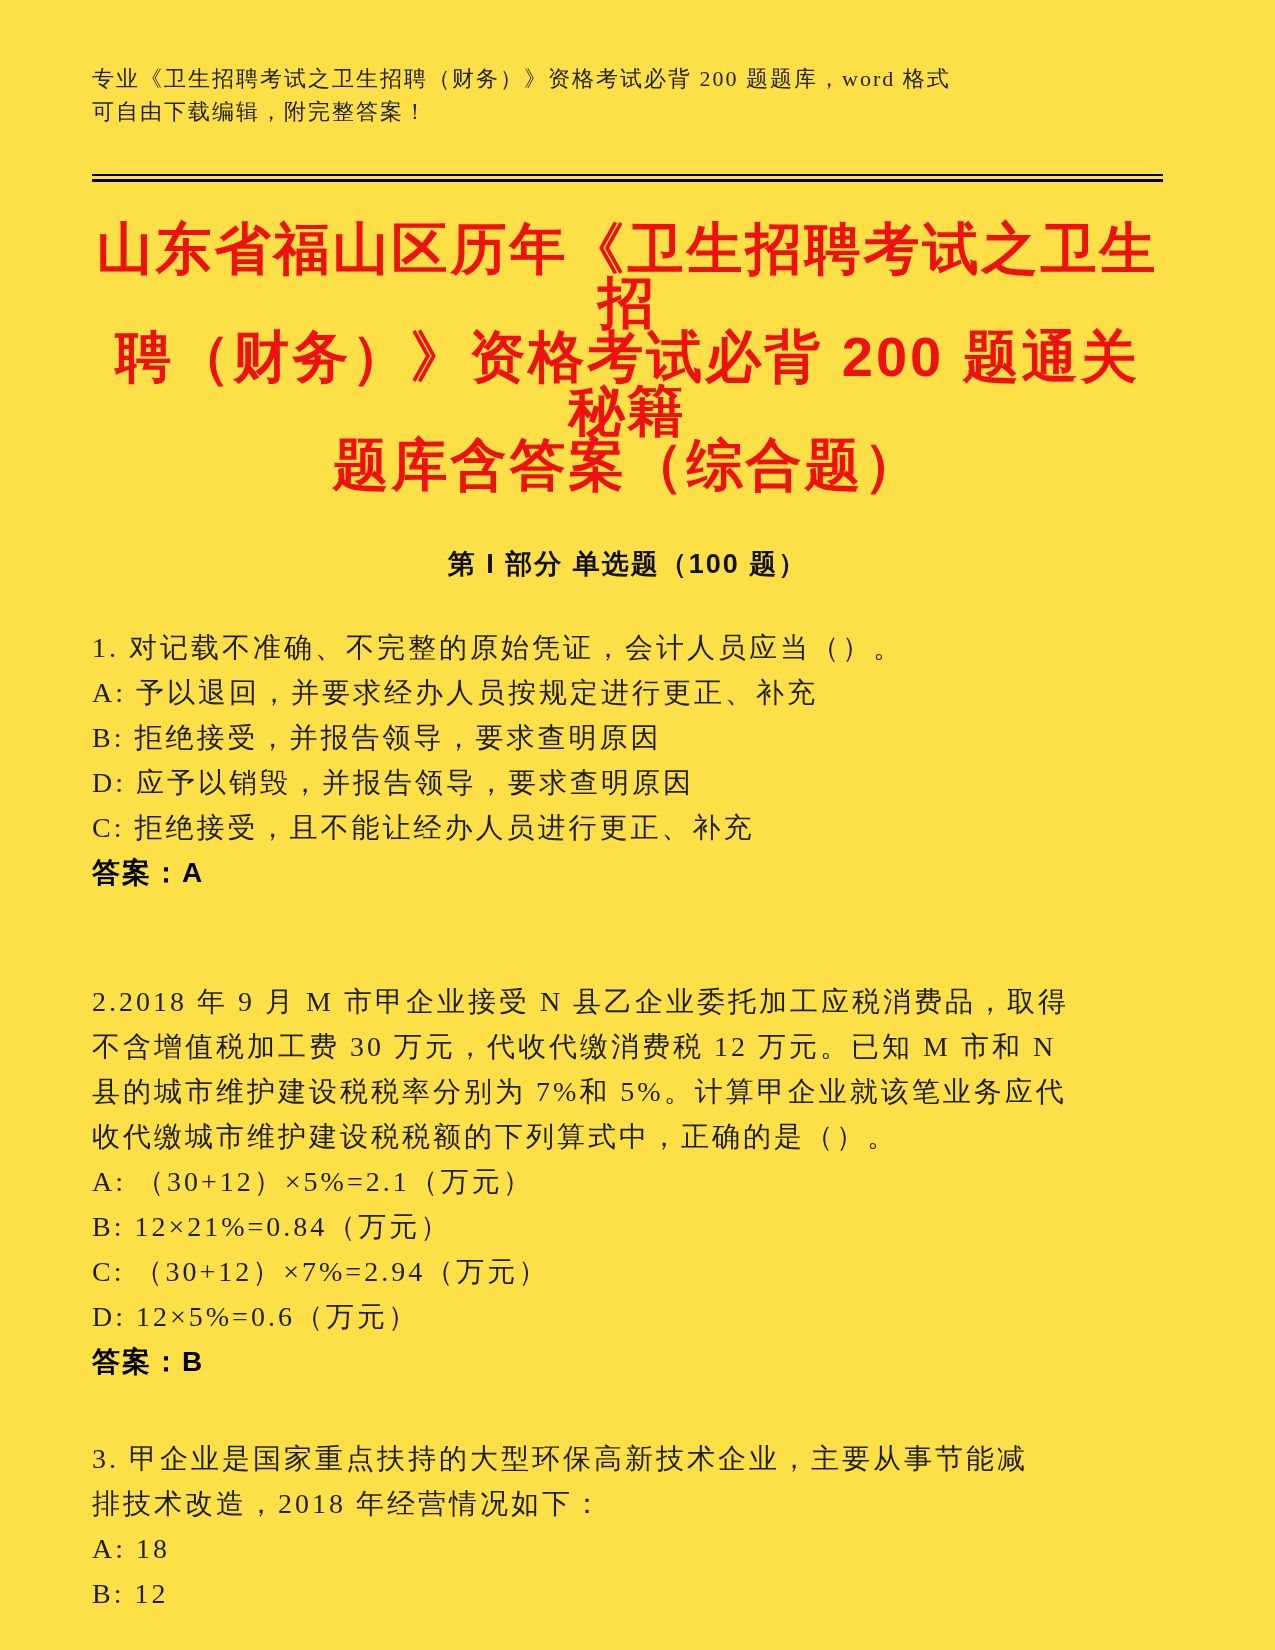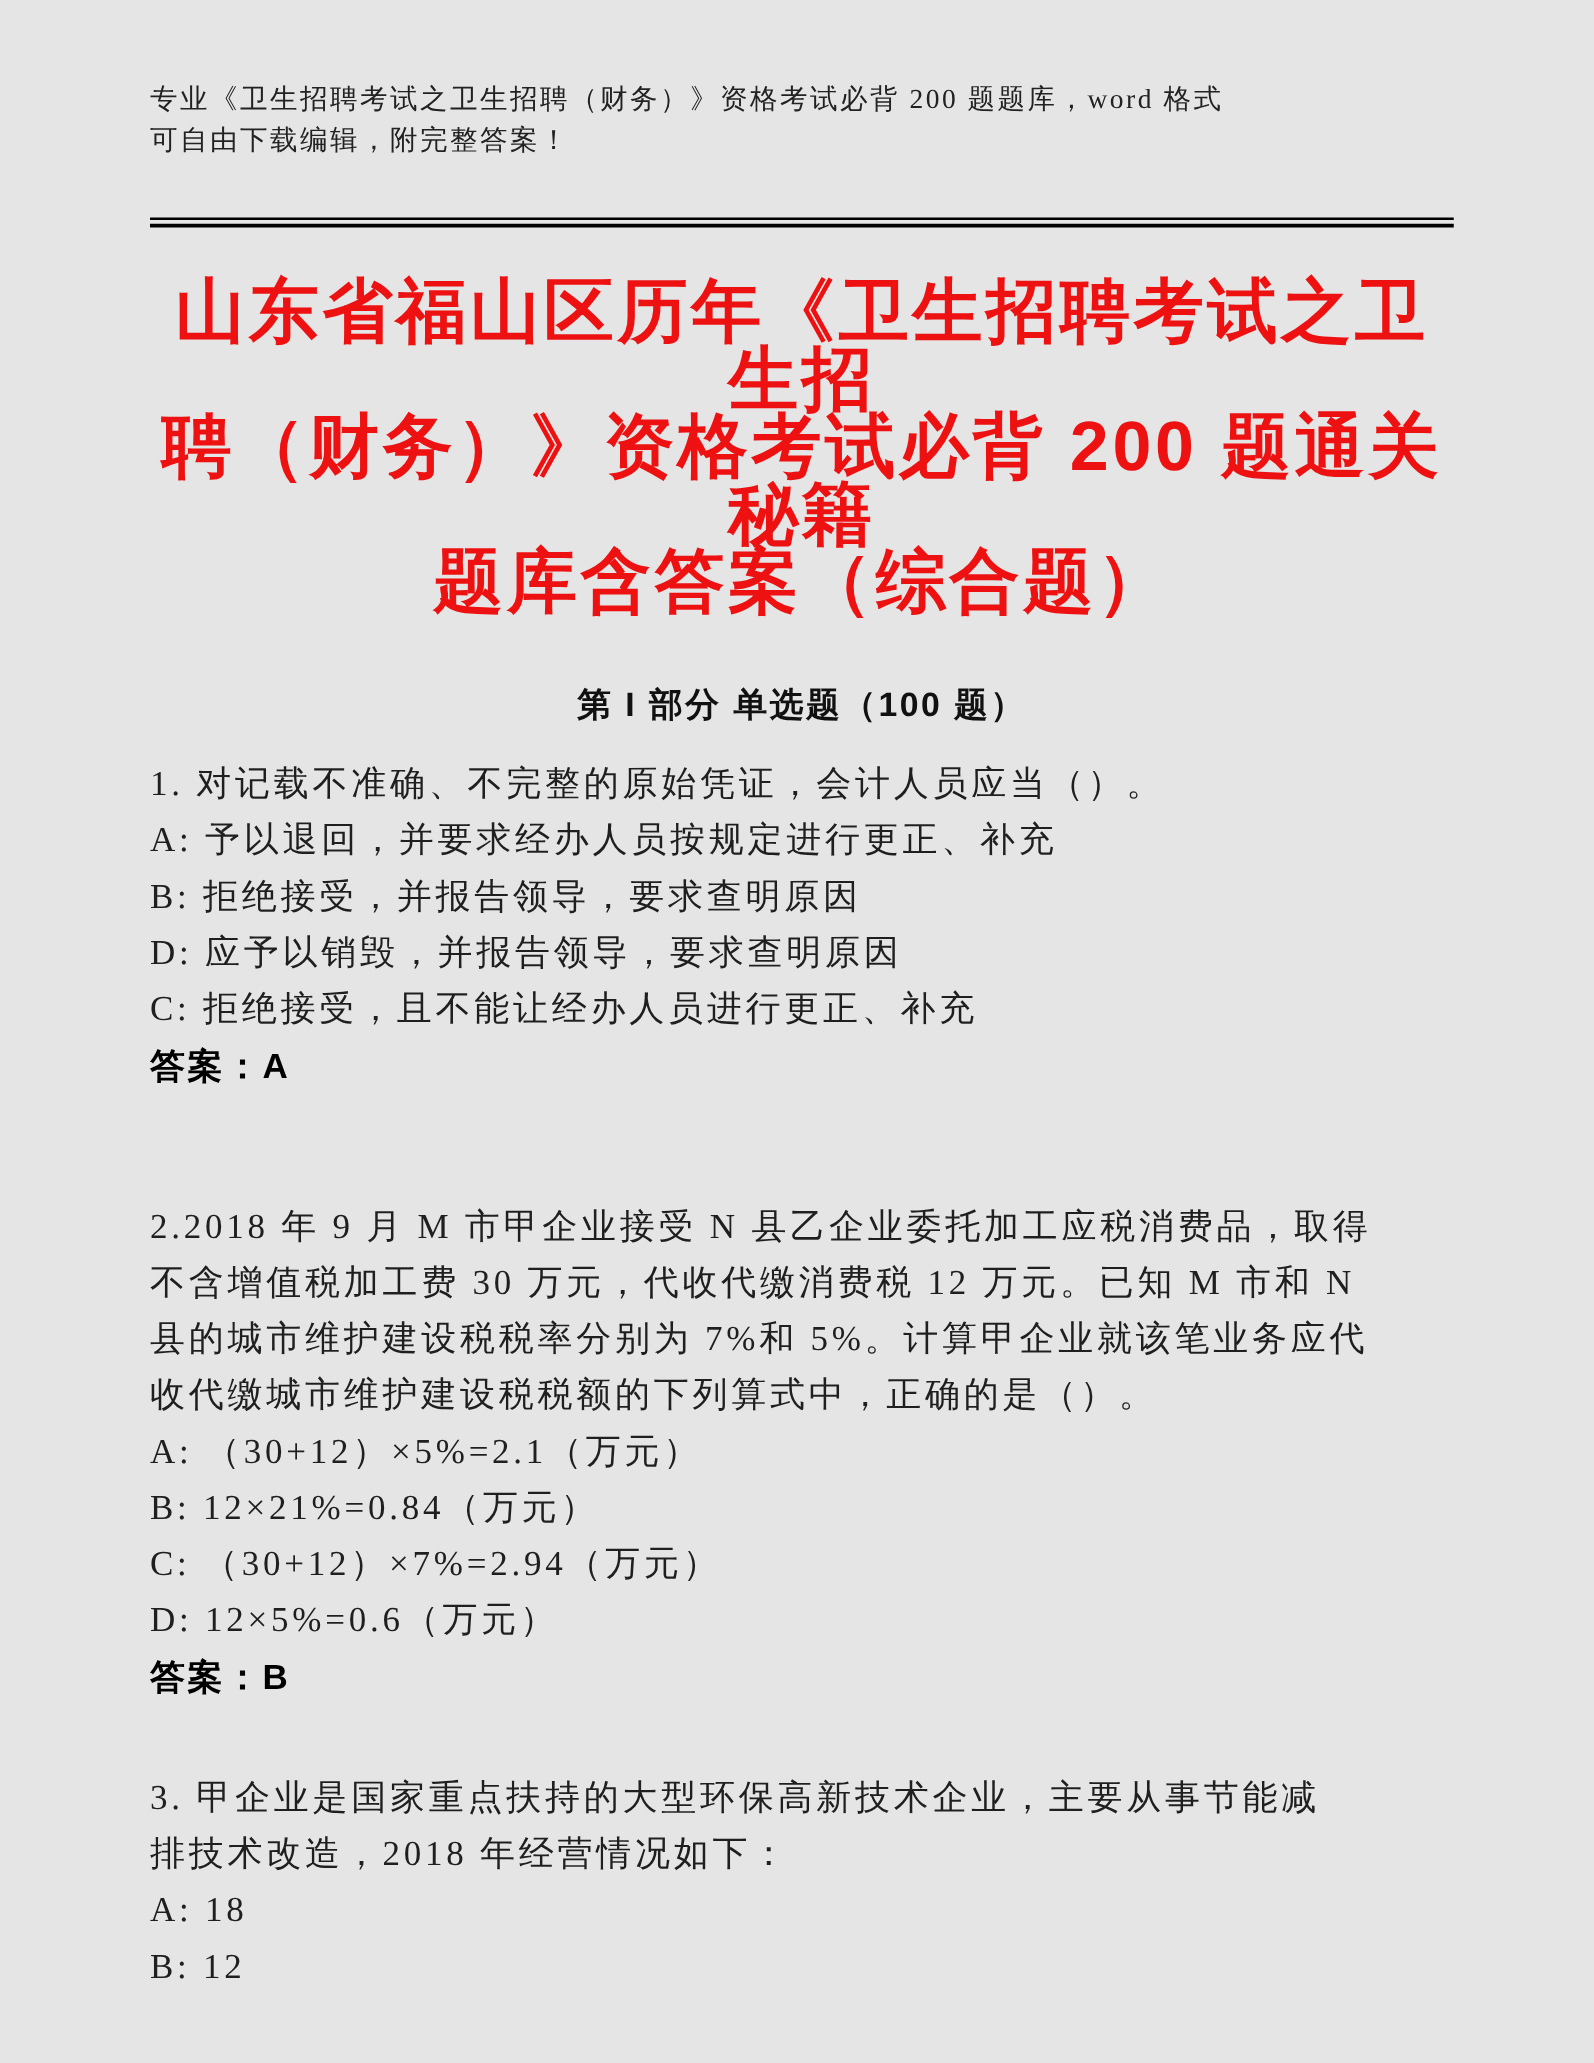--- a/index.html
+++ b/index.html
@@ -5,23 +5,23 @@
   html, body {
     margin: 0;
     padding: 0;
     background: #ffffff;
   }
   .page {
     position: relative;
     width: 1275px;
     height: 1650px;
     box-sizing: border-box;
-    background: #e5e5e5;
+    background: #fde047;
     overflow: hidden;
-    padding: 62px 112px 0 120px;
+    padding: 62px 112px 0 92px;
     font-family: "Liberation Serif", "DejaVu Serif", serif;
     color: #1f1f1f;
   }
   .header-note {
     font-size: 22px;
     line-height: 33px;
     letter-spacing: 2px;
     color: #222222;
   }
   .header-rule {
@@ -48,21 +48,21 @@
     margin: 56px 0 0 0;
     text-align: center;
     font-family: "Liberation Sans", "DejaVu Sans", sans-serif;
     font-weight: 600;
     font-size: 27px;
     line-height: 33px;
     letter-spacing: 2px;
     color: #111111;
   }
   .questions {
-    margin-top: 24px;
+    margin-top: 44px;
     font-size: 28px;
     line-height: 45px;
     letter-spacing: 3px;
   }
   .question p {
     margin: 0;
     white-space: nowrap;
   }
   .answer-line {
     font-family: "Liberation Sans", "DejaVu Sans", sans-serif;

